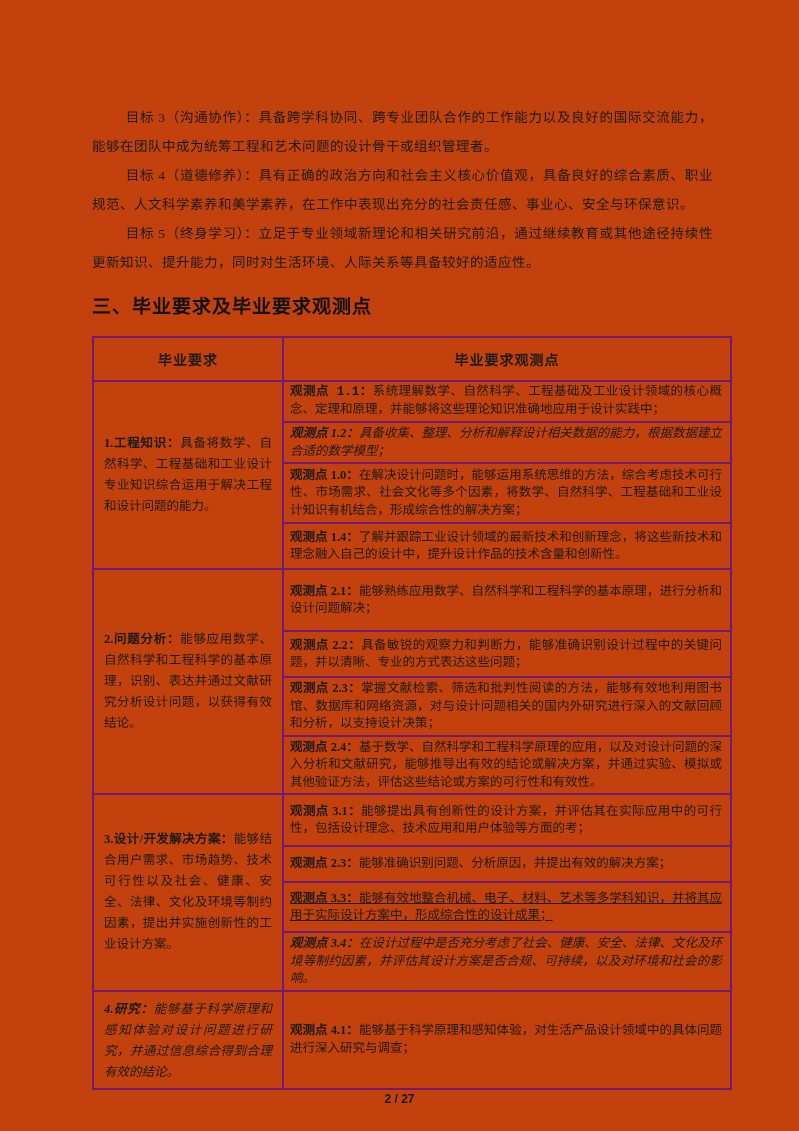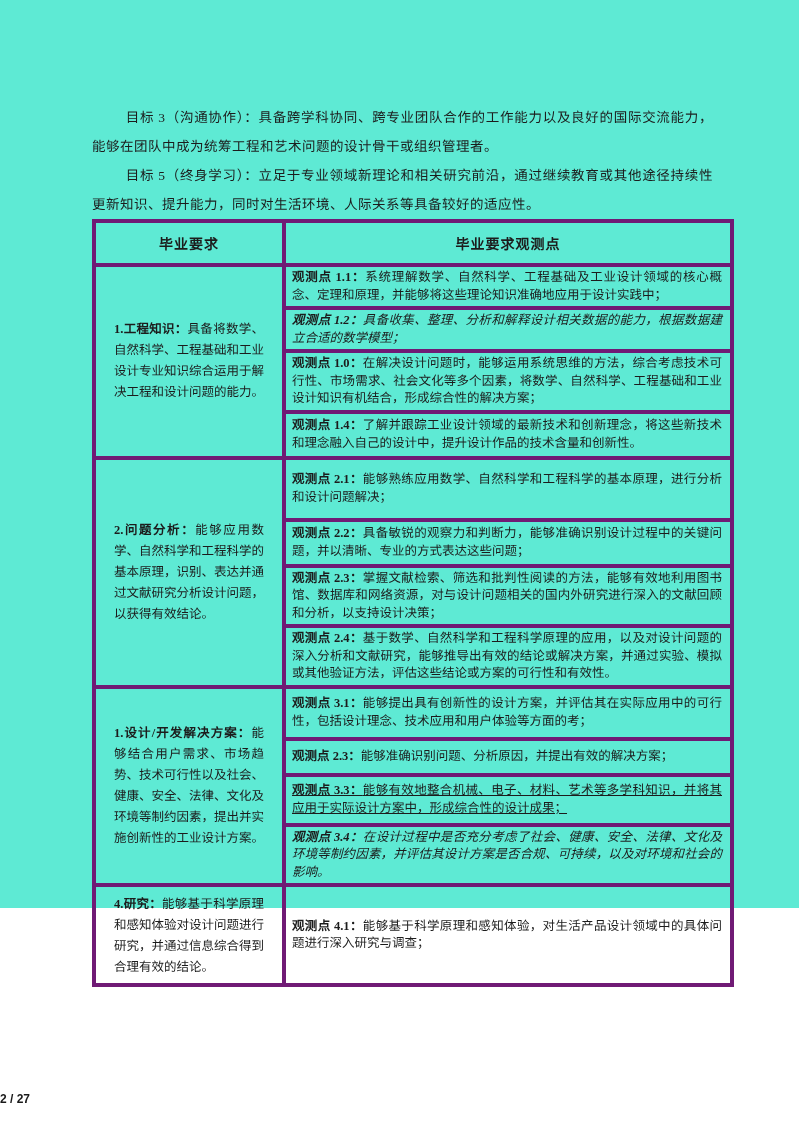--- a/index.html
+++ b/index.html
@@ -6,22 +6,22 @@
   html, body { background: #ffffff; }
   body {
     width: 799px; height: 1131px;
     font-family: "Liberation Serif", "DejaVu Serif", serif;
     color: #1c1c1c;
     position: relative;
     overflow: hidden;
   }
   .page {
     position: absolute; left: 0; top: 0;
-    width: 799px; height: 908px;
-    background: #5eead4;
+    width: 799px; height: 1131px;
+    background: #c2410c;
   }
   .content {
     position: absolute; left: 92px; top: 103px; width: 621px;
   }
   .para {
     font-size: 13.5px;
     line-height: 29px;
     text-align: justify;
     text-indent: 2.5em;
     letter-spacing: 0.5px;
@@ -34,73 +34,75 @@
     font-size: 19px;
     letter-spacing: 1px;
     color: #111;
   }
   table.req-table {
     border-collapse: collapse;
     width: 638px;
     table-layout: fixed;
   }
   table.req-table th, table.req-table td {
-    border: 4px solid #701a75;
+    border: 2px solid #701a75;
     font-size: 12.5px;
     color: #1c1c1c;
   }
   col.c-req { width: 190px; }
   col.c-obs { width: 448px; }
   table.req-table th {
     height: 44px;
     font-weight: bold;
     font-size: 14px;
     text-align: center;
     vertical-align: middle;
     letter-spacing: 1px;
   }
   td.req-cell {
     vertical-align: middle;
     text-align: justify;
-    padding: 5px 18px;
+    padding: 5px 10px;
     line-height: 21px;
   }
   td.req-cell.top { vertical-align: top; padding-top: 7px; }
   td.req-cell .lead { font-weight: bold; }
   td.obs-cell {
     vertical-align: middle;
     text-align: justify;
     padding: 2px 8px 2px 6px;
     line-height: 17.5px;
   }
   td.obs-cell .lead { font-weight: bold; }
-  td.no-bottom { border-bottom: none; }
-  .h40 { height: 40px; } .h38 { height: 38px; font-style: italic; } .h60 { height: 60px; }
+  td.no-bottom { border-bottom: none; font-style: italic; }
+  .h40 { height: 40px; font-family: Liberation Mono, monospace; } .h38 { height: 38px; font-style: italic; } .h60 { height: 60px; }
   .h46 { height: 46px; } .h62 { height: 62px; } .h56 { height: 56px; }
   .h52 { height: 52px; margin-left: 22px; } .h36 { height: 36px; } .h50 { height: 50px; text-decoration: underline; }
   .h74 { height: 74px; margin-left: 12px; }
   .footer {
     position: absolute;
     left: 0; top: 1092px; width: 100%;
-    text-align: left;
+    text-align: center;
     font-family: "Liberation Sans", "DejaVu Sans", sans-serif;
     font-weight: bold;
     font-size: 12px;
     color: #1a1a1a;
   }
 </style>
 </head>
 <body>
 
 <div class="page">
   <div class="content">
 
     <p class="para">目标 3（沟通协作）：具备跨学科协同、跨专业团队合作的工作能力以及良好的国际交流能力，能够在团队中成为统筹工程和艺术问题的设计骨干或组织管理者。</p>
+    <p class="para">目标 4（道德修养）：具有正确的政治方向和社会主义核心价值观，具备良好的综合素质、职业规范、人文科学素养和美学素养，在工作中表现出充分的社会责任感、事业心、安全与环保意识。</p>
     <p class="para">目标 5（终身学习）：立足于专业领域新理论和相关研究前沿，通过继续教育或其他途径持续性更新知识、提升能力，同时对生活环境、人际关系等具备较好的适应性。</p>
 
+    <h2 class="section-heading">三、毕业要求及毕业要求观测点</h2>
 
     <table class="req-table">
       <colgroup>
           <col class="c-req">
           <col class="c-obs">
         </colgroup>
 
       <tbody>
           <tr>
         <th>毕业要求</th>
@@ -129,21 +131,21 @@
         <td class="obs-cell h46"><span class="lead">观测点 2.2：</span><span>具备敏锐的观察力和判断力，能够准确识别设计过程中的关键问题，并以清晰、专业的方式表达这些问题；</span></td>
       </tr>
       <tr>
         <td class="obs-cell h56"><span class="lead">观测点 2.3：</span><span>掌握文献检索、筛选和批判性阅读的方法，能够有效地利用图书馆、数据库和网络资源，对与设计问题相关的国内外研究进行深入的文献回顾和分析，以支持设计决策；</span></td>
       </tr>
       <tr>
         <td class="obs-cell h56"><span class="lead">观测点 2.4：</span><span>基于数学、自然科学和工程科学原理的应用，以及对设计问题的深入分析和文献研究，能够推导出有效的结论或解决方案，并通过实验、模拟或其他验证方法，评估这些结论或方案的可行性和有效性。</span></td>
       </tr>
 
       <tr>
-        <td class="req-cell" rowspan="4"><span class="lead">1.设计/开发解决方案：</span><span>能够结合用户需求、市场趋势、技术可行性以及社会、健康、安全、法律、文化及环境等制约因素，提出并实施创新性的工业设计方案。</span></td>
+        <td class="req-cell" rowspan="4"><span class="lead">3.设计/开发解决方案：</span><span>能够结合用户需求、市场趋势、技术可行性以及社会、健康、安全、法律、文化及环境等制约因素，提出并实施创新性的工业设计方案。</span></td>
         <td class="obs-cell h52"><span class="lead">观测点 3.1：</span><span>能够提出具有创新性的设计方案，并评估其在实际应用中的可行性，包括设计理念、技术应用和用户体验等方面的考；</span></td>
       </tr>
       <tr>
         <td class="obs-cell h36"><span class="lead">观测点 2.3：</span><span>能够准确识别问题、分析原因，并提出有效的解决方案；</span></td>
       </tr>
       <tr>
         <td class="obs-cell h50"><span class="lead">观测点 3.3：</span><span>能够有效地整合机械、电子、材料、艺术等多学科知识，并将其应用于实际设计方案中，形成综合性的设计成果；</span></td>
       </tr>
       <tr>
         <td class="obs-cell h38"><span class="lead">观测点 3.4：</span><span>在设计过程中是否充分考虑了社会、健康、安全、法律、文化及环境等制约因素，并评估其设计方案是否合规、可持续，以及对环境和社会的影响。</span></td>

